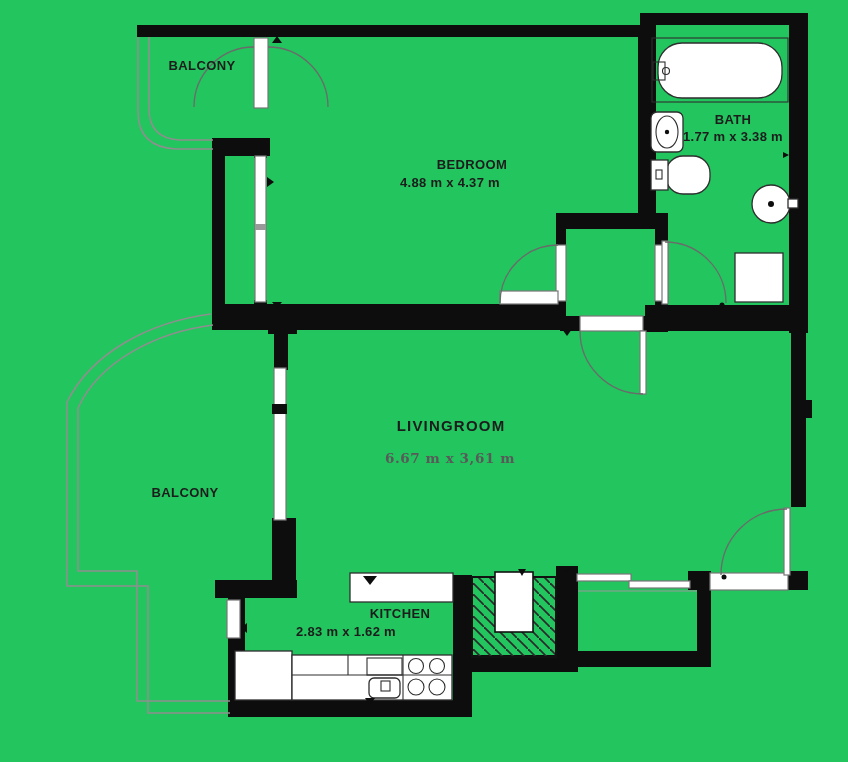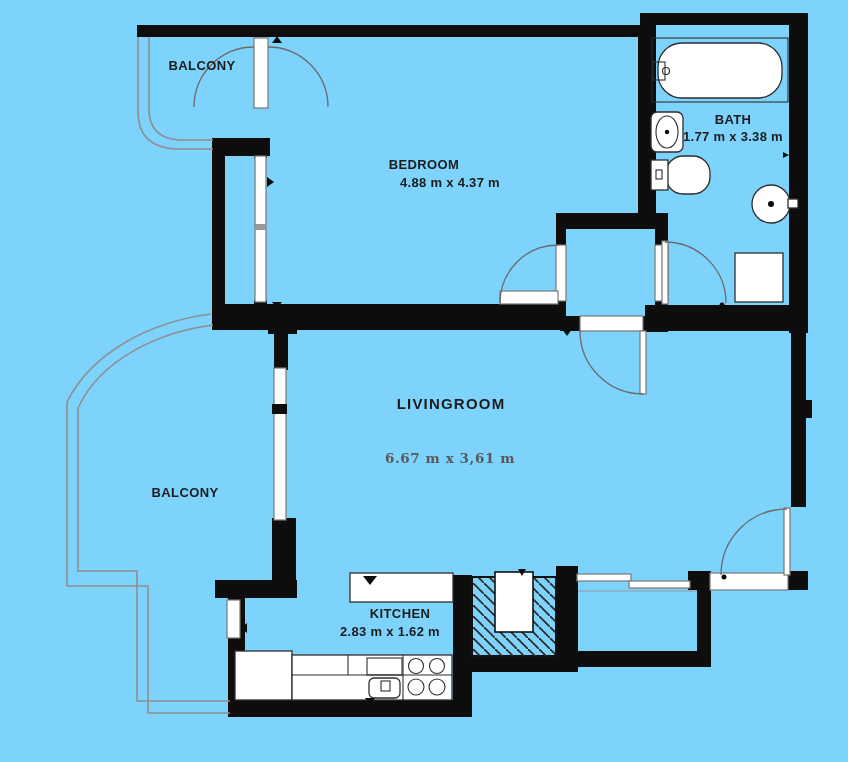--- a/index.html
+++ b/index.html
@@ -1,16 +1,16 @@
 <!DOCTYPE html>
 <html><head>
 <meta charset="utf-8">
 <style>
   html,body{margin:0;padding:0;background:#fff;}
-  .stage{position:relative;width:848px;height:762px;background:#7dd3fc;overflow:hidden;
+  .stage{position:relative;width:848px;height:762px;background:#22c55e;overflow:hidden;
          font-family:"Liberation Sans",sans-serif;}
   .stage svg{position:absolute;left:0;top:0;}
   .room-label{position:absolute;transform:translate(-50%,-50%);white-space:nowrap;
               font-weight:bold;font-size:13px;letter-spacing:.4px;color:#1c1c1c;}
   .room-dims{position:absolute;transform:translate(-50%,-50%);white-space:nowrap;
              font-weight:bold;font-size:13px;letter-spacing:.3px;color:#1c1c1c;}
   .lr-title{font-size:15px;letter-spacing:1.2px;}
   .lr-dims{font-family:"DejaVu Serif",serif;font-weight:bold;font-size:13.5px;
            color:#595959;letter-spacing:.6px;}
   .wall{fill:#0d0d0d;stroke:none;}
@@ -181,27 +181,27 @@
     <polygon class="mark" points="247,623 247,633 241,628"></polygon>
     <polygon class="mark" points="363,576 377,576 370,585"></polygon>
     <polygon class="mark" points="561,567 571,567 566,573"></polygon>
     <polygon class="mark" points="365,698 375,698 370,705"></polygon>
     <polygon class="mark" points="518,569 526,569 522,576"></polygon>
   </g>
 </svg>
 
 <div class="room-label" style="left:202px;top:65px;">BALCONY</div>
 
-<div class="room-label" style="left:424px;top:164px;">BEDROOM</div>
+<div class="room-label" style="left:472px;top:164px;">BEDROOM</div>
 <div class="room-dims" style="left:450px;top:182px;">4.88 m x 4.37 m</div>
 
 <div class="room-label" style="left:733px;top:119px;">BATH</div>
 <div class="room-dims" style="left:733px;top:136px;">1.77 m x 3.38 m</div>
 
-<div class="room-label lr-title" style="left:451px;top:403px;">LIVINGROOM</div>
+<div class="room-label lr-title" style="left:451px;top:425px;">LIVINGROOM</div>
 <div class="room-dims lr-dims" style="left:450px;top:458px;">6.67 m x 3,61 m</div>
 
 <div class="room-label" style="left:185px;top:492px;">BALCONY</div>
 
 <div class="room-label" style="left:352px;top:613px;margin-left:48px;">KITCHEN</div>
-<div class="room-dims" style="left:346px;top:631px;margin-left:44px;">2.83 m x 1.62 m</div>
+<div class="room-dims" style="left:346px;top:631px;">2.83 m x 1.62 m</div>
 
 </div>
 
 </body></html>

